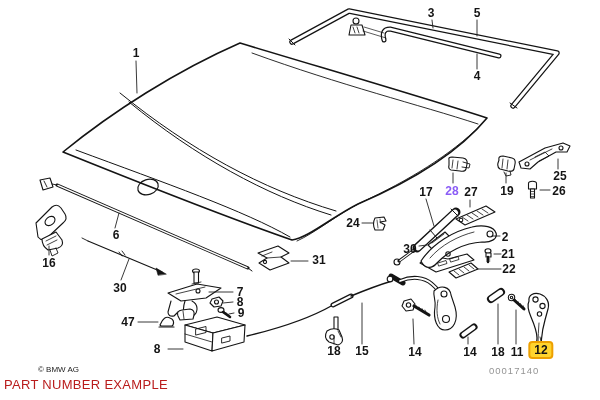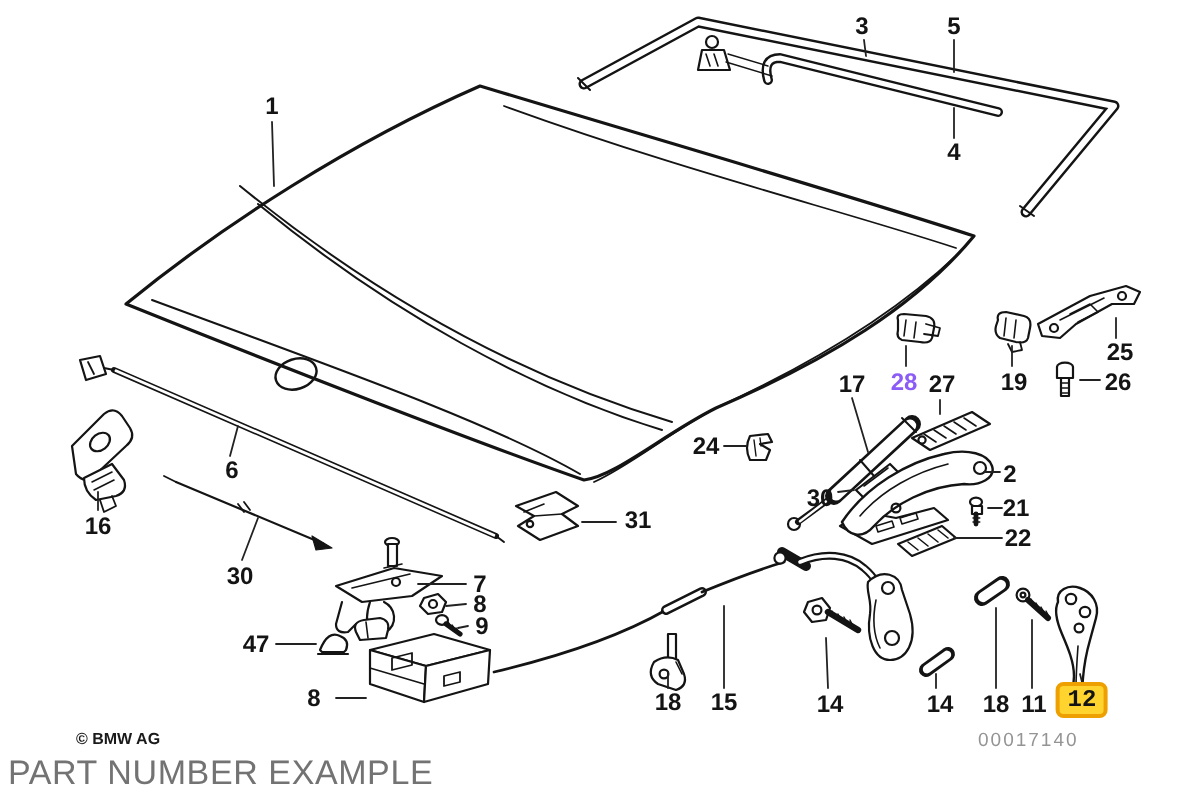--- a/index.html
+++ b/index.html
@@ -2,23 +2,23 @@
 <html><head>
 <meta charset="utf-8">
 <style>
   html,body{margin:0;padding:0;background:#fff;}
   .stage{position:relative;width:600px;height:400px;background:#ffffff;overflow:hidden;
          font-family:"Liberation Sans",sans-serif;}
   .stage svg{position:absolute;left:0;top:0;}
   .lbl{position:absolute;transform:translate(-50%,-50%);font-weight:bold;font-size:12px;
        line-height:1;color:#141414;white-space:nowrap;z-index:5;}
   .lbl.gray{color:#8b5cf6;}
-  .lbl.hl{background:#ffd42e;border:2px solid #eda000;border-radius:4px;padding:1px 4px;font-family:Liberation Mono, monospace;}
-  .bmw-copy{position:absolute;left:38px;top:365px;font-size:8px;font-weight:bold;color:#1a1a1a;}
-  .pne{position:absolute;left:4px;top:377px;font-size:17px;color:#737373;letter-spacing:.3px;}
+  .lbl.hl{background:#ffd42e;border:2px solid #eda000;border-radius:4px;padding:1px 4px;}
+  .bmw-copy{position:absolute;left:38px;top:365px;font-size:8px;font-weight:normal;color:#1a1a1a;}
+  .pne{position:absolute;left:4px;top:377px;font-size:13px;color:#b91c1c;letter-spacing:.3px;}
   .diag-no{position:absolute;left:489px;top:365px;font-size:9.5px;color:#949494;letter-spacing:1px;}
 </style>
 </head>
 <body>
 
 <div class="stage">
 
 <svg width="600" height="400" viewBox="0 0 600 400" fill="none" stroke="#141414" stroke-width="1.1" stroke-linecap="round" stroke-linejoin="round">
 
   <g>

